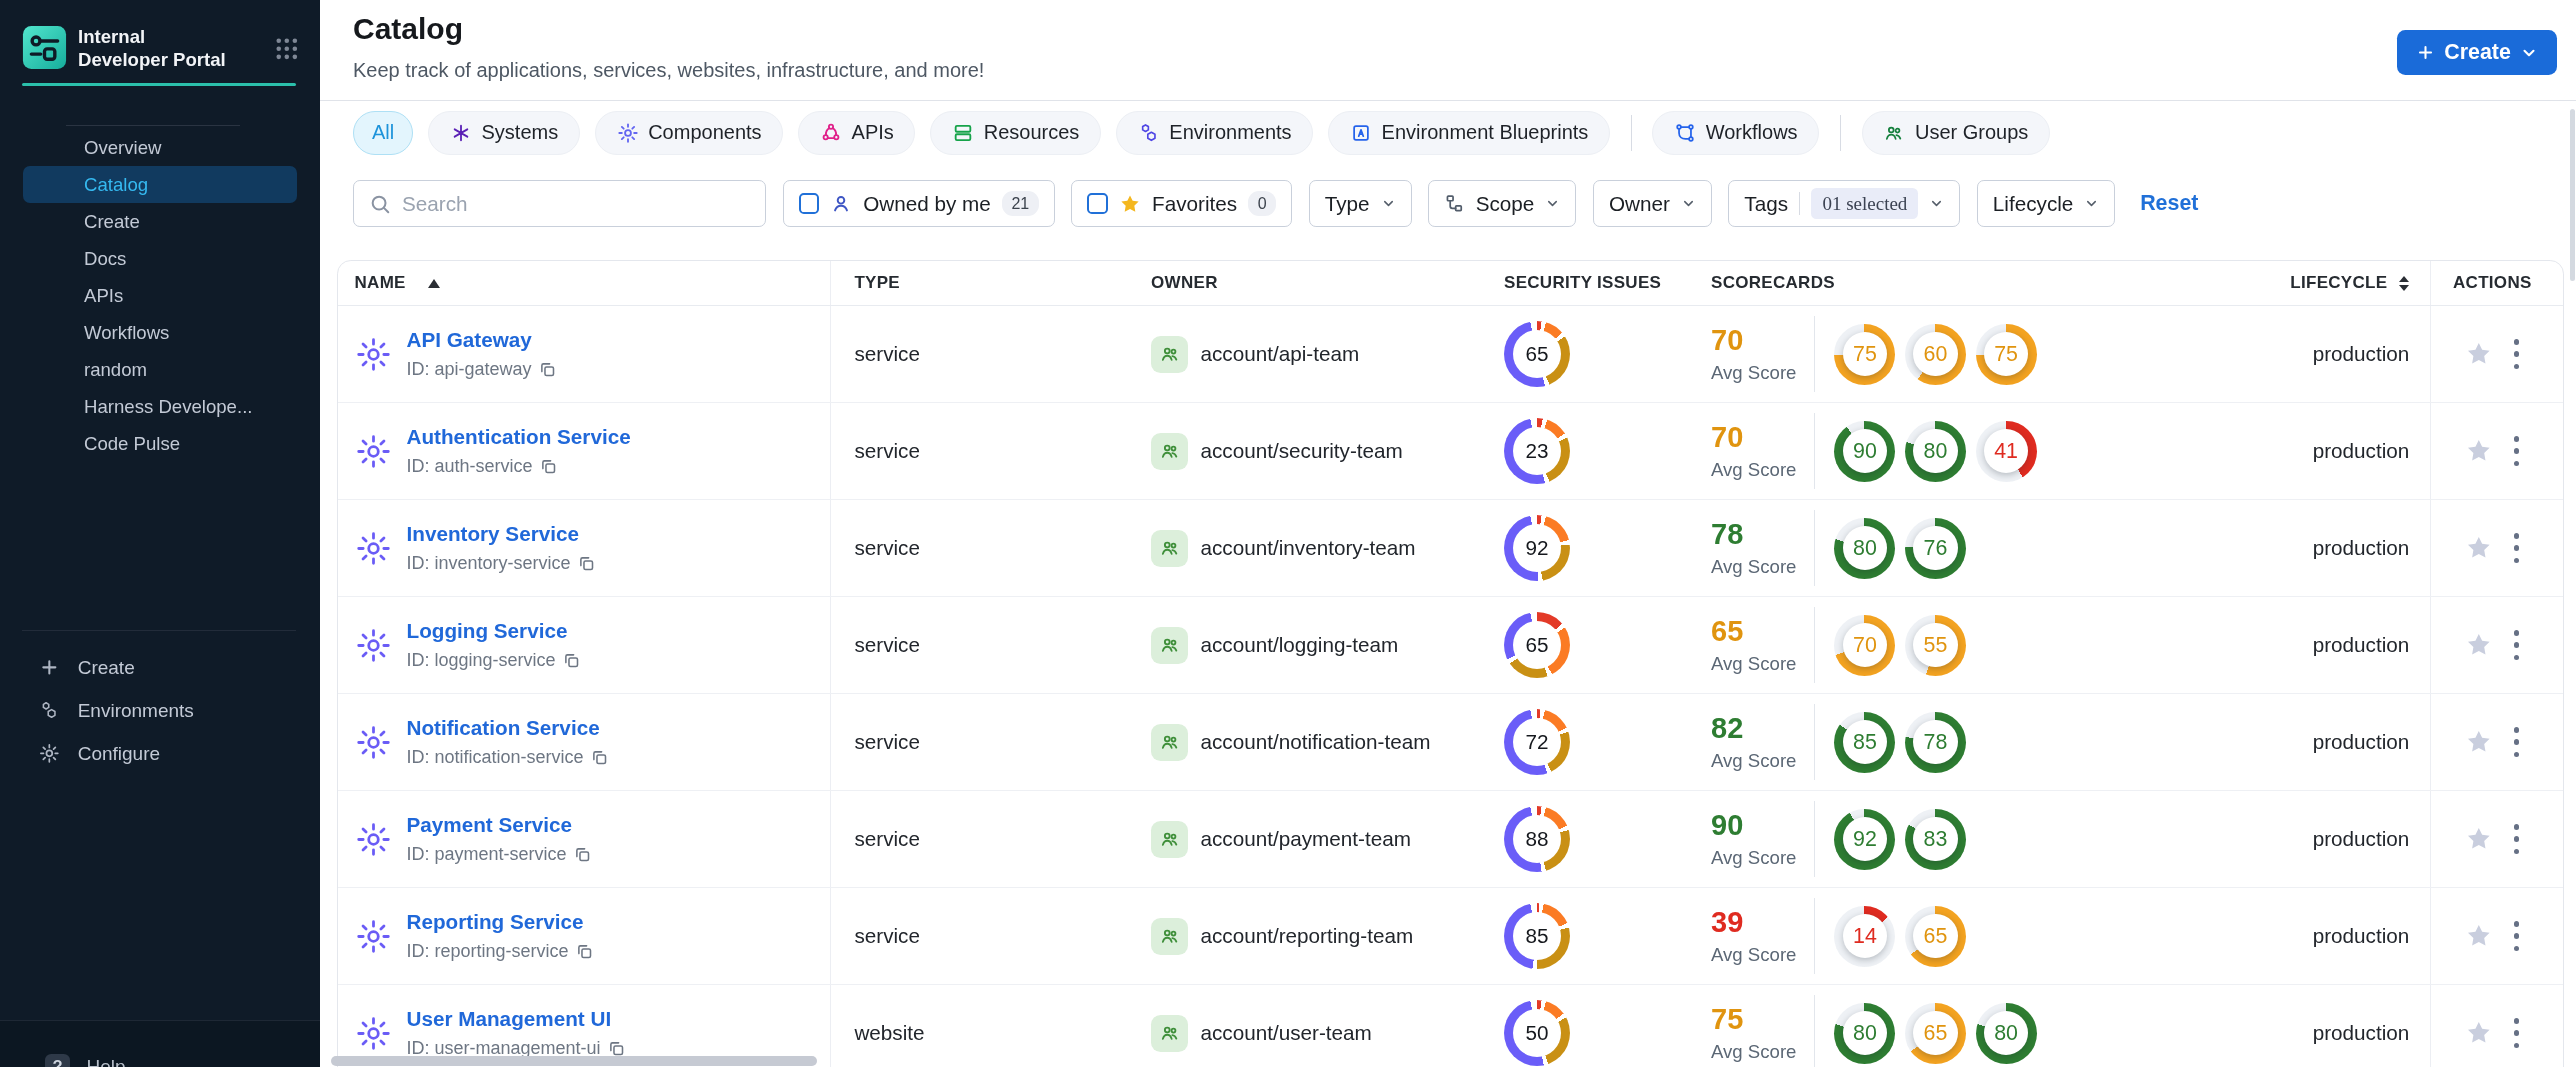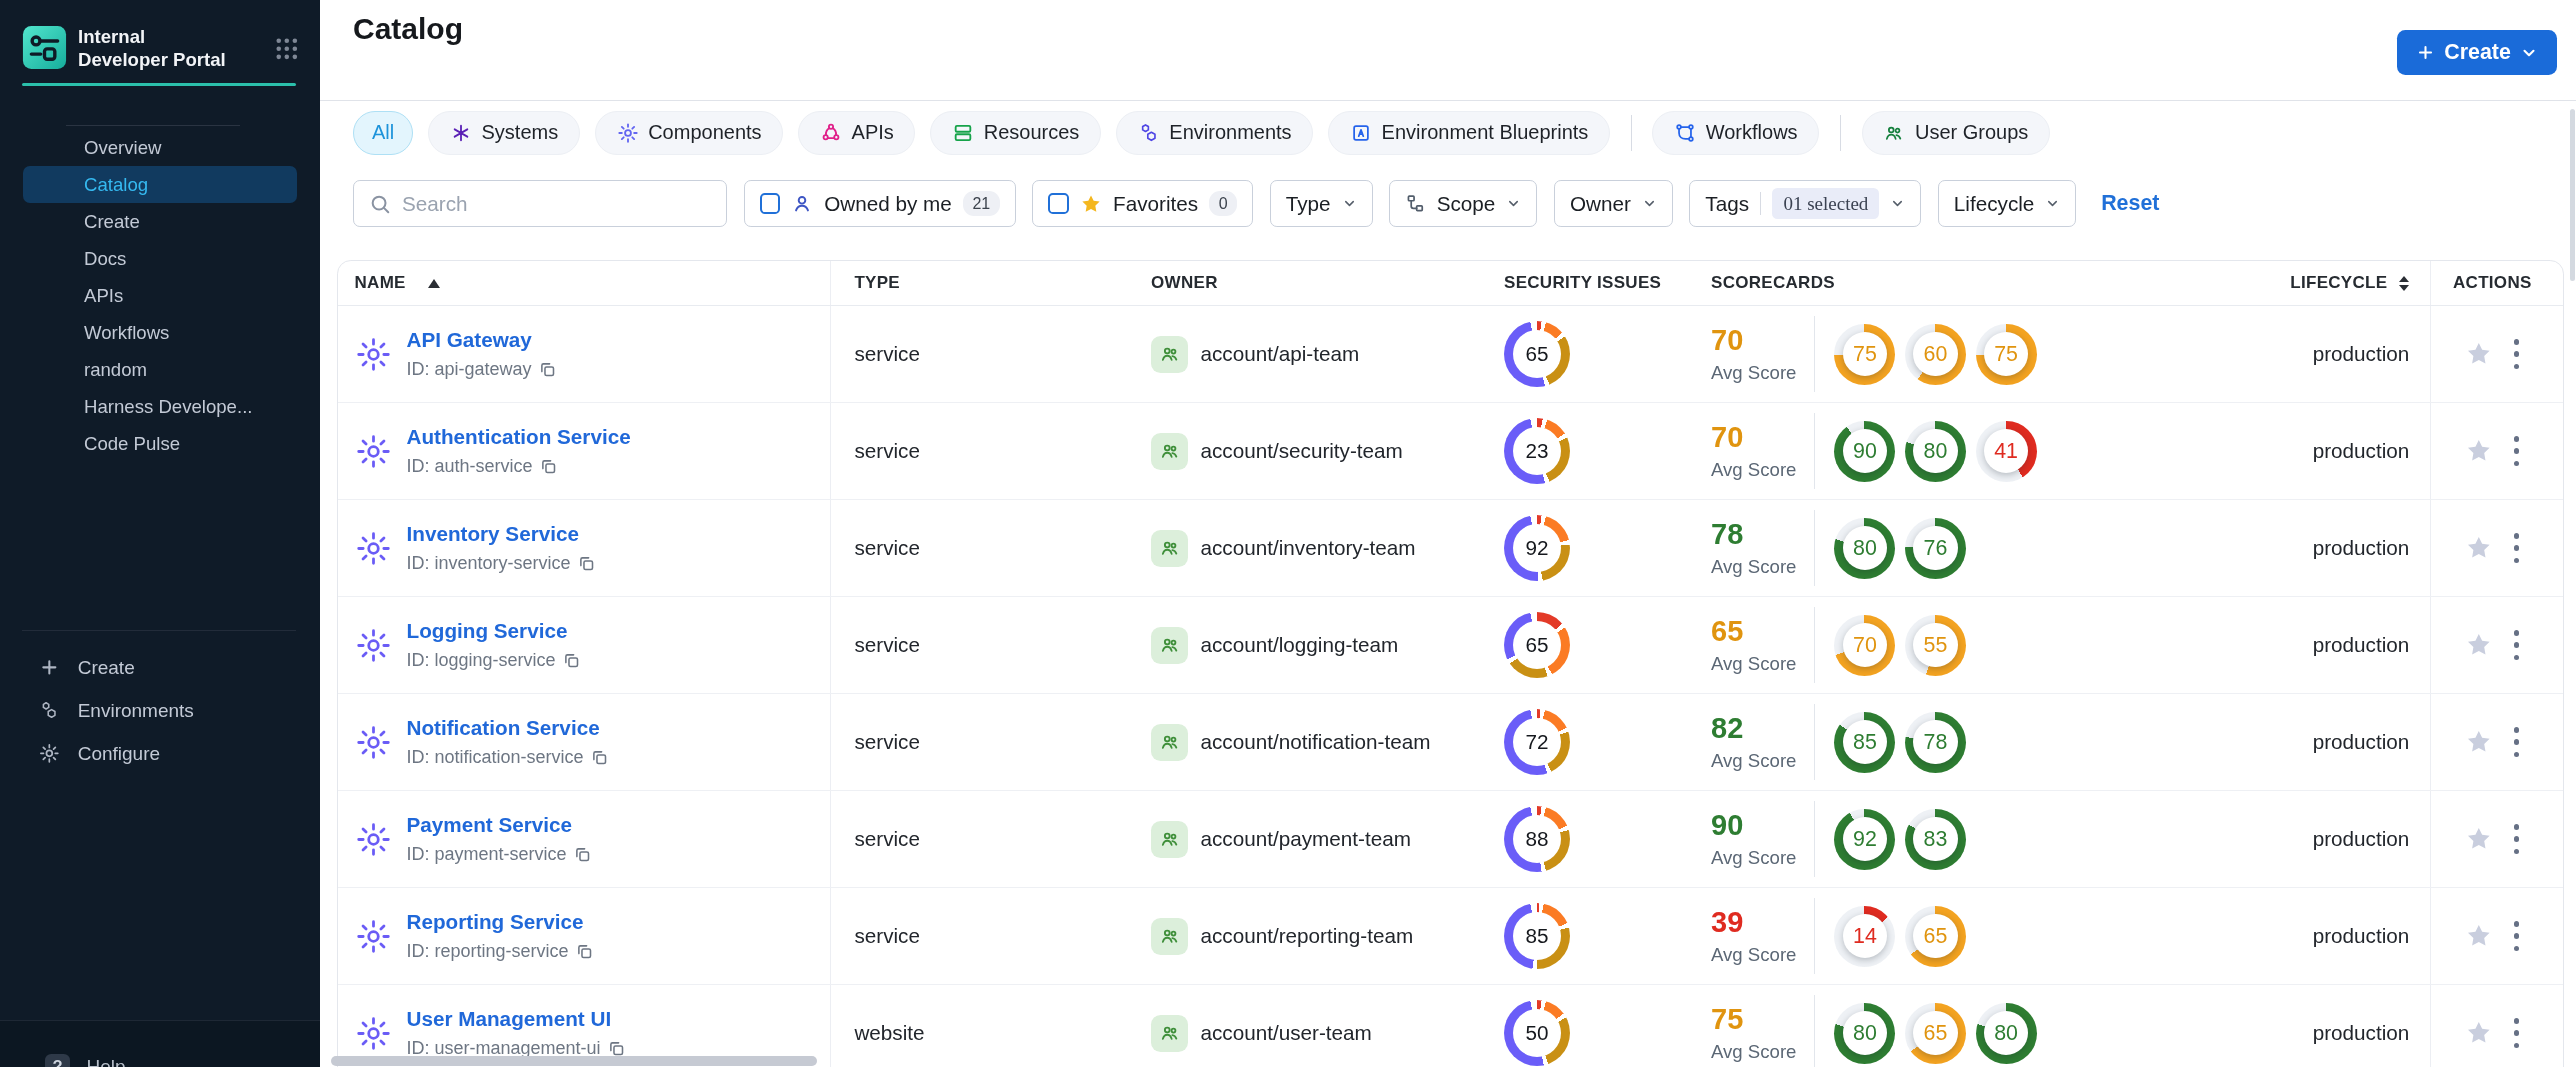--- a/index.html
+++ b/index.html
@@ -43,21 +43,21 @@
     background:#f4f6fa; border:1.4px solid #eceff4; font-size:20px; color:#1e2228; cursor:pointer; white-space:nowrap;
     font-family:inherit; }
   .tab.active { background:#e3f5fd; border-color:#aee0f5; color:#1d93da; padding:0 18px; }
   .tab .tic { width:22px; height:22px; flex:0 0 22px; }
   .tab-sep { width:1.4px; height:36px; background:#d8dce4; margin:0 5.5px; }
 
   
   .filters { position:absolute; left:353px; top:180px; height:47px; display:flex; align-items:center; gap:16.5px; }
   .fbox { height:47px; background:#fff; border:1.4px solid #c9d0db; border-radius:6.9px; display:flex;
     align-items:center; gap:11px; padding:0 15px; font-size:20.7px; color:#1b1f24; }
-  .search-box { width:374px; color:#9aa3b0; }
+  .search-box { width:413px; color:#9aa3b0; }
   .search-box input { border:none; outline:none; font-size:20.7px; font-family:inherit; color:#1b1f24; width:100%; }
   .search-box input::placeholder { color:#9aa3b0; }
   .sic { width:22px; height:22px; color:#8a93a2; flex:0 0 22px; }
   .checkbox { width:20.7px; height:20.7px; border:2.1px solid #2070d8; border-radius:4.8px; background:#fff; flex:0 0 20.7px; cursor:pointer; }
   .badge { background:#eef0f5; border-radius:11px; padding:3.4px 9.6px; font-size:16px; color:#3c434d; }
   .dd-chev { width:15px; height:15px; color:#555e6a; }
   .tag-pill { background:#e9ecf8; border-radius:5.5px; padding:4.1px 11px; font-size:19px; color:#3b4252;font-family:Liberation Serif, serif; }
   .tag-div { width:1.4px; height:23.4px; background:#d7dbe3; }
   .reset-link { font-size:21.4px; font-weight:700; color:#2070d8; margin-left:8.3px; cursor:pointer; }
   .person-ic { width:22px; height:22px; color:#3e56c4; }
@@ -206,20 +206,21 @@
   <div class="help-bar">
     <div class="help-item">
       <span class="help-ic">?</span>
       <span>Help</span>
     </div>
   </div>
 </div>
 
 <div class="main-header">
   <div class="page-title">Catalog</div>
+  <div class="page-sub">Keep track of applications, services, websites, infrastructure, and more!</div>
   <button class="create-btn">
     <svg width="19" height="19" viewBox="0 0 24 24" fill="none" stroke="currentColor" stroke-width="2.6" stroke-linecap="round">
         <path d="M12 5v14M5 12h14"></path>
       </svg>
     <span>Create</span>
     <svg class="chev" viewBox="0 0 24 24" fill="none" stroke="currentColor" stroke-width="2.8" stroke-linecap="round" stroke-linejoin="round">
         <path d="M6 9l6 6 6-6"></path>
       </svg>
   </button>
 </div>

